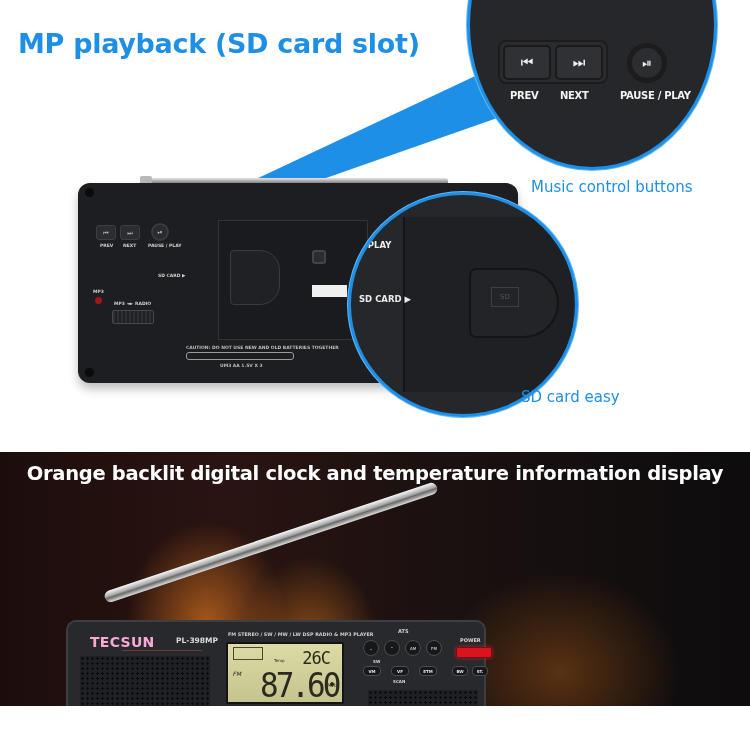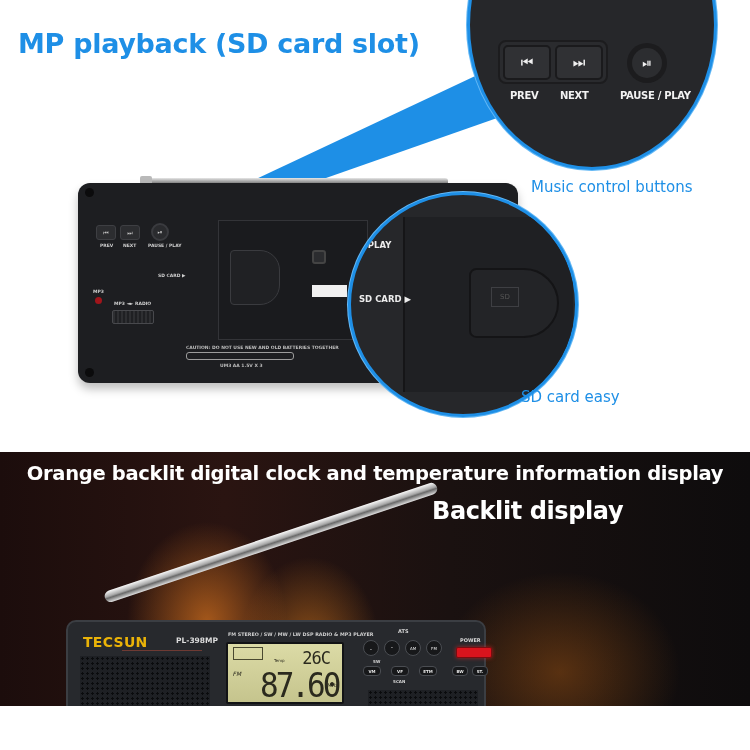--- a/index.html
+++ b/index.html
@@ -60,21 +60,21 @@
                         radial-gradient(ellipse 40px 40px at 100px 290px, rgba(180,60,20,0.5), rgba(0,0,0,0) 100%),
                         linear-gradient(90deg, #1c0d0c 0%, #2a1411 30%, #1a1110 60%, #0e0c0d 100%); margin-top: 20px; }
   .bottom-headline { position: absolute; left: 0; width: 750px; top: 10px; text-align: center; color: #ffffff; font-size: 19.5px; letter-spacing: -0.3px; }
   .backlit-title { position: absolute; left: 432px; top: 45px; color: #ffffff; font-size: 24px; font-weight: bold; letter-spacing: -0.4px; }
   .backlit-desc { position: absolute; left: 448px; top: 84px; width: 280px; color: #ffffff; font-size: 15px; line-height: 20px; }
 
   .telescope { position: absolute; left: 105px; top: 140px; width: 350px; height: 12px; transform-origin: 0 50%; transform: rotate(-18.5deg);
                background: linear-gradient(#fafafa, #a8a8a8 45%, #6a6a6a 60%, #e0e0e0); border-radius: 6px; }
 
   .radio { position: absolute; left: 66px; top: 168px; width: 420px; height: 170px; background: #27292d; border: 2px solid #3b3e43; border-radius: 10px 10px 0 0; }
-  .brand { position: absolute; left: 15px; top: 12px; color: #eab308; font-size: 14px; font-weight: bold; letter-spacing: 0.3px; }
+  .brand { position: absolute; left: 22px; top: 12px; color: #f9a8d4; font-size: 14px; font-weight: bold; letter-spacing: 0.3px; }
   .model { position: absolute; left: 108px; top: 14px; color: #dcdcdc; font-size: 7.5px; font-weight: bold; }
   .brand-line { position: absolute; left: 54px; top: 28px; width: 80px; height: 1px; background: #6e3a33; }
   .grille { position: absolute; background-color: #1e2024;
             background-image: radial-gradient(circle, #0a0b0d 1.1px, transparent 1.3px); background-size: 5px 5px; }
   .g-left { left: 12px; top: 34px; width: 130px; height: 140px; }
   .g-right { left: 300px; top: 68px; width: 110px; height: 110px; }
 
   .lcd-caption { position: absolute; left: 160px; top: 10px; color: #cfcfcf; font-size: 4.8px; white-space: nowrap; font-weight: bold; }
   .lcd { position: absolute; left: 158px; top: 20px; width: 118px; height: 62px; background: linear-gradient(#dcdba6, #c5c48d); border: 2px solid #121315; border-radius: 2px; }
   .lcd-temp { position: absolute; right: 12px; top: 4px; color: #2b2a1e; font-size: 17px; font-family: "DejaVu Sans Mono", monospace; letter-spacing: -1px; text-align: right; }
@@ -160,21 +160,20 @@
     <div class="sd-slot"></div>
     <div class="sd-slot-mark">SD</div>
     <span class="mag-sd-label" style="left:2px;top:45px">E / PLAY</span>
     <span class="mag-sd-label" style="left:8px;top:99px">SD CARD ▶</span>
   </div>
   <span class="callout" style="left:521px;top:388px">SD card easy</span>
 </section>
 
 <section class="bottom">
   <h2 class="bottom-headline">Orange backlit digital clock and temperature information display</h2>
-  <h3 class="backlit-title">Backlit display</h3>
 
   <div class="telescope"></div>
 
   <div class="radio">
     <span class="brand">TECSUN</span>
     <div class="brand-line"></div>
     <span class="model">PL-398MP</span>
     <div class="grille g-left"></div>
     <div class="grille g-right"></div>
 

